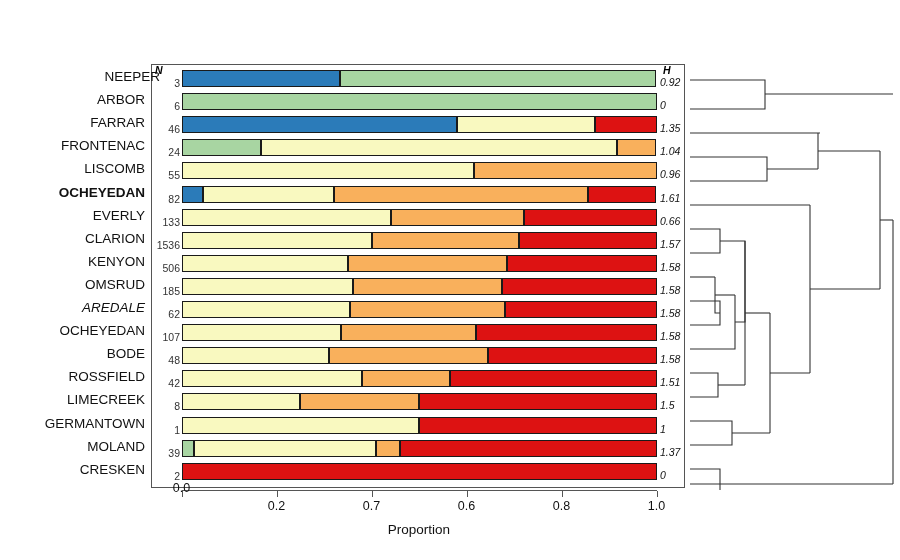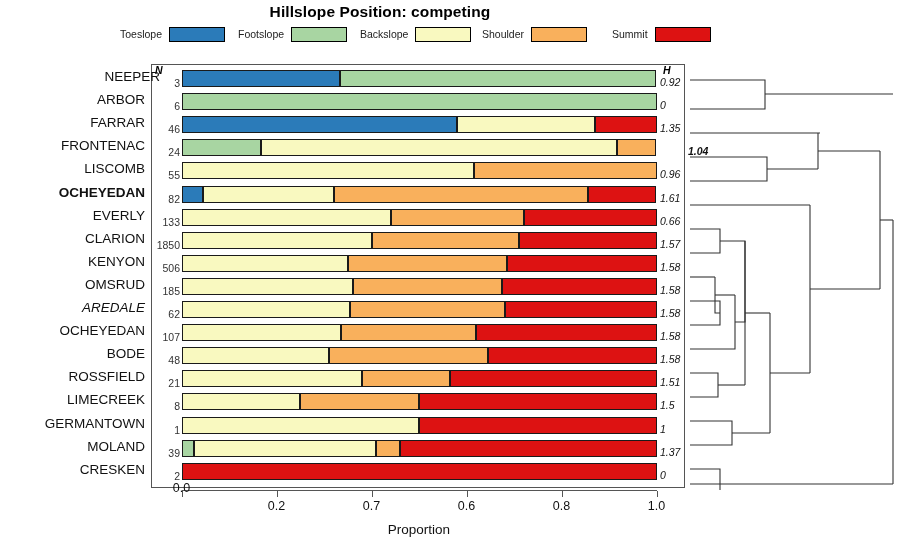--- a/index.html
+++ b/index.html
@@ -44,91 +44,68 @@
   .ticklab{position:absolute;font-size:12.5px;color:#111;text-align:center;width:40px;}
   .axistitle{position:absolute;font-size:13.5px;color:#111;text-align:center;width:200px;}
 
   .dendro{position:absolute;left:690px;top:60px;width:210px;height:430px;}
 </style>
 </head>
 <body>
 
 <div id="root">
 
-  <div class="title">Hillslope Position: competing</div>
-
-  <div class="legend">
-      <div class="lg" style="left: 0px;">
-        <span class="lbl">Toeslope</span>
-        <span class="sw" style="background: rgb(43, 123, 185);"></span>
-      </div>
-      <div class="lg" style="left: 118px;">
-        <span class="lbl">Footslope</span>
-        <span class="sw" style="background: rgb(168, 213, 162);"></span>
-      </div>
-      <div class="lg" style="left: 240px;">
-        <span class="lbl">Backslope</span>
-        <span class="sw" style="background: rgb(249, 249, 192);"></span>
-      </div>
-      <div class="lg" style="left: 362px;">
-        <span class="lbl">Shoulder</span>
-        <span class="sw" style="background: rgb(249, 176, 92);"></span>
-      </div>
-      <div class="lg" style="left: 492px;">
-        <span class="lbl">Summit</span>
-        <span class="sw" style="background: rgb(221, 18, 18);"></span>
-      </div>
-    </div>
+
 
   <div class="panel"></div>
 
   <div id="labels">
       <div class="colhead" style="left: 155px; top: 64px;">N</div>
       <div class="colhead" style="left: 663px; top: 64px;">H</div>
       <div class="rowlabel" style="left: 0px; width: 145px; top: 69px; padding-left: 15px;">NEEPER</div>
       <div class="nval" style="left: 150px; top: 77px;">3</div>
       <div class="hval" style="left: 660px; top: 76px;">0.92</div>
       <div class="rowlabel" style="left: 0px; width: 145px; top: 92.1px;">ARBOR</div>
       <div class="nval" style="left: 150px; top: 100.1px;">6</div>
       <div class="hval" style="left: 660px; top: 99.1px;">0</div>
       <div class="rowlabel" style="left: 0px; width: 145px; top: 115.2px;">FARRAR</div>
       <div class="nval" style="left: 150px; top: 123.2px;">46</div>
       <div class="hval" style="left: 660px; top: 122.2px;">1.35</div>
       <div class="rowlabel" style="left: 0px; width: 145px; top: 138.3px;">FRONTENAC</div>
       <div class="nval" style="left: 150px; top: 146.3px;">24</div>
-      <div class="hval" style="left: 688px; top: 145.3px; font-weight: bold;">1.04</div>
+      <div class="hval" style="left: 660px; top: 145.3px;">1.04</div>
       <div class="rowlabel" style="left: 0px; width: 145px; top: 161.4px;">LISCOMB</div>
       <div class="nval" style="left: 150px; top: 169.4px;">55</div>
       <div class="hval" style="left: 660px; top: 168.4px;">0.96</div>
       <div class="rowlabel bold" style="left: 0px; width: 145px; top: 184.5px;">OCHEYEDAN</div>
       <div class="nval" style="left: 150px; top: 192.5px;">82</div>
       <div class="hval" style="left: 660px; top: 191.5px;">1.61</div>
       <div class="rowlabel" style="left: 0px; width: 145px; top: 207.6px;">EVERLY</div>
       <div class="nval" style="left: 150px; top: 215.6px;">133</div>
       <div class="hval" style="left: 660px; top: 214.6px;">0.66</div>
       <div class="rowlabel" style="left: 0px; width: 145px; top: 230.7px;">CLARION</div>
-      <div class="nval" style="left: 150px; top: 238.7px;">1850</div>
+      <div class="nval" style="left: 150px; top: 238.7px;">1536</div>
       <div class="hval" style="left: 660px; top: 237.7px;">1.57</div>
       <div class="rowlabel" style="left: 0px; width: 145px; top: 253.8px;">KENYON</div>
       <div class="nval" style="left: 150px; top: 261.8px;">506</div>
       <div class="hval" style="left: 660px; top: 260.8px;">1.58</div>
       <div class="rowlabel" style="left: 0px; width: 145px; top: 276.9px;">OMSRUD</div>
       <div class="nval" style="left: 150px; top: 284.9px;">185</div>
       <div class="hval" style="left: 660px; top: 283.9px;">1.58</div>
       <div class="rowlabel" style="left: 0px; width: 145px; top: 300px; font-style: italic;">AREDALE</div>
       <div class="nval" style="left: 150px; top: 308px;">62</div>
       <div class="hval" style="left: 660px; top: 307px;">1.58</div>
       <div class="rowlabel" style="left: 0px; width: 145px; top: 323.1px;">OCHEYEDAN</div>
       <div class="nval" style="left: 150px; top: 331.1px;">107</div>
       <div class="hval" style="left: 660px; top: 330.1px;">1.58</div>
       <div class="rowlabel" style="left: 0px; width: 145px; top: 346.2px;">BODE</div>
       <div class="nval" style="left: 150px; top: 354.2px;">48</div>
       <div class="hval" style="left: 660px; top: 353.2px;">1.58</div>
       <div class="rowlabel" style="left: 0px; width: 145px; top: 369.3px;">ROSSFIELD</div>
-      <div class="nval" style="left: 150px; top: 377.3px;">21</div>
+      <div class="nval" style="left: 150px; top: 377.3px;">42</div>
       <div class="hval" style="left: 660px; top: 376.3px;">1.51</div>
       <div class="rowlabel" style="left: 0px; width: 145px; top: 392.4px;">LIMECREEK</div>
       <div class="nval" style="left: 150px; top: 400.4px;">8</div>
       <div class="hval" style="left: 660px; top: 399.4px;">1.5</div>
       <div class="rowlabel" style="left: 0px; width: 145px; top: 415.5px;">GERMANTOWN</div>
       <div class="nval" style="left: 150px; top: 423.5px;">1</div>
       <div class="hval" style="left: 660px; top: 422.5px;">1</div>
       <div class="rowlabel" style="left: 0px; width: 145px; top: 438.6px;">MOLAND</div>
       <div class="nval" style="left: 150px; top: 446.6px;">39</div>
       <div class="hval" style="left: 660px; top: 445.6px;">1.37</div>

